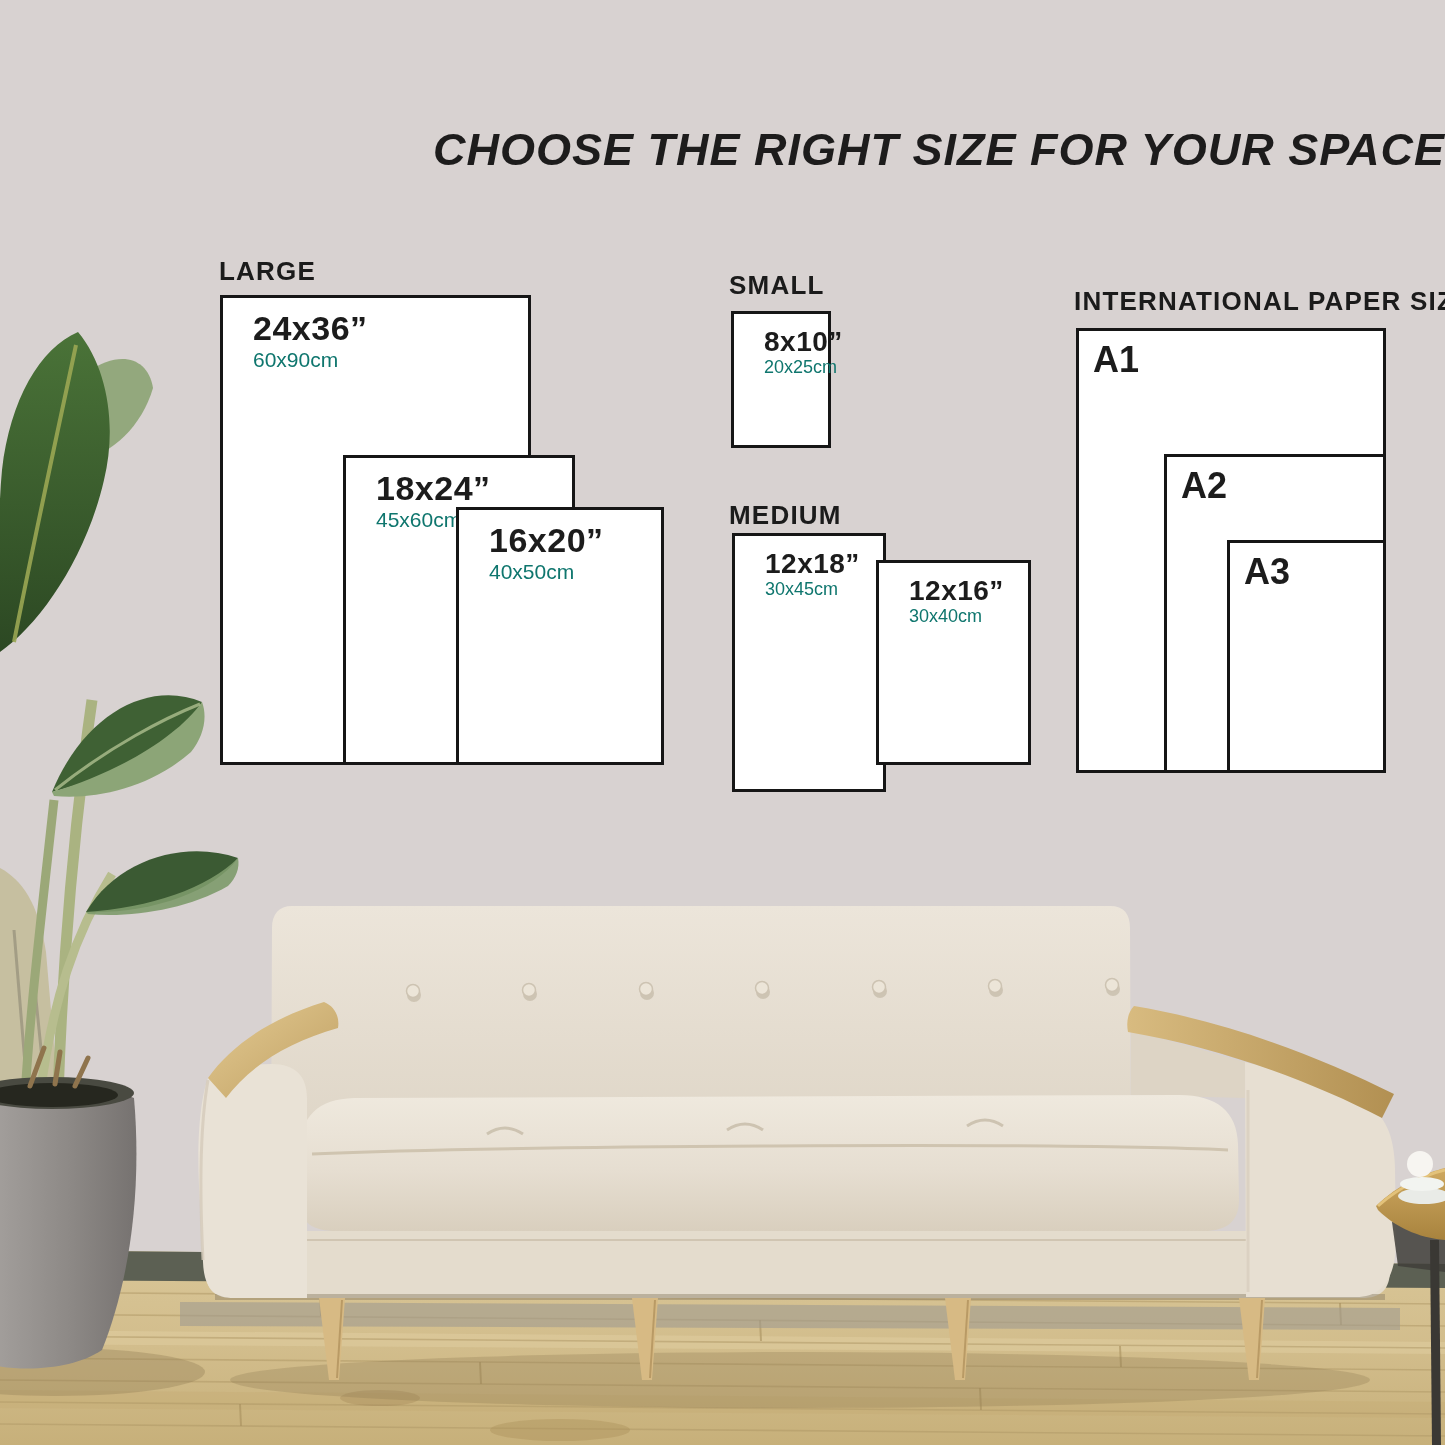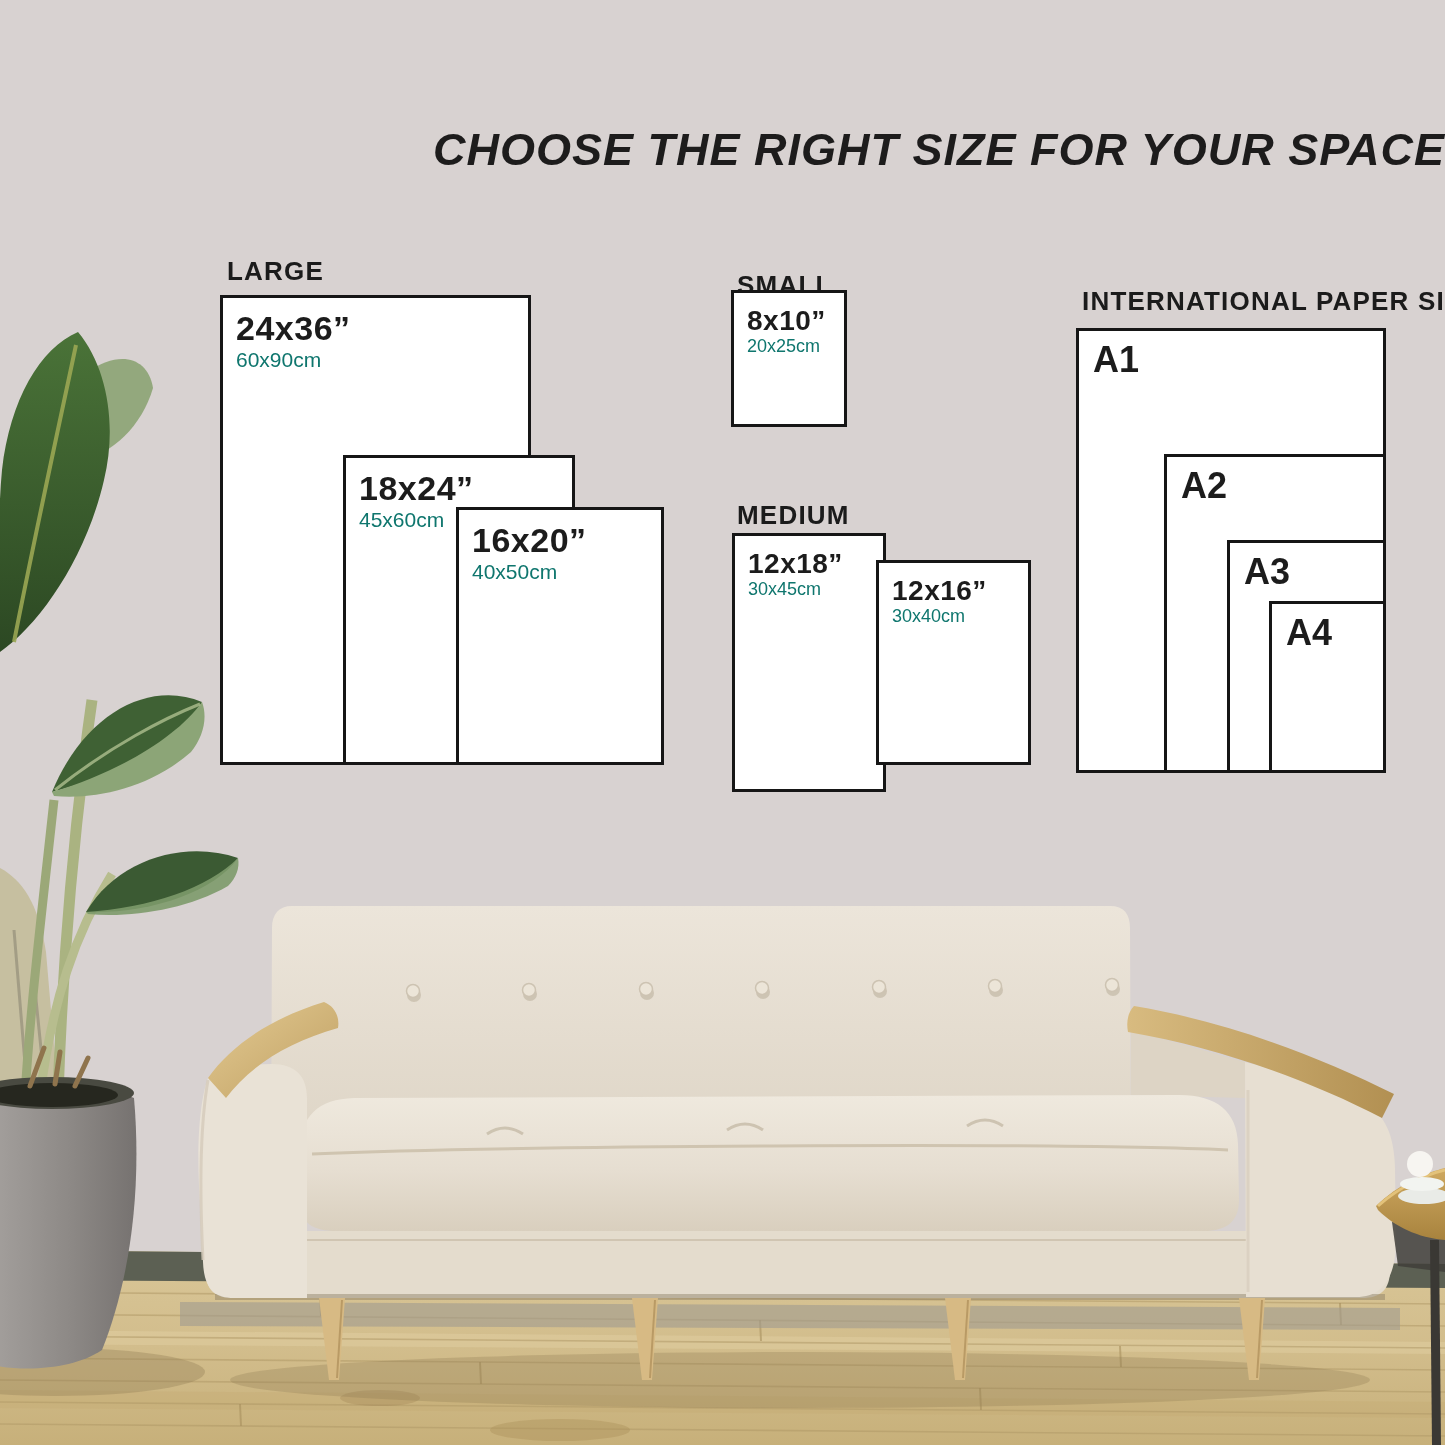--- a/index.html
+++ b/index.html
@@ -25,27 +25,27 @@
   .page-title{
     position:absolute;left:0;top:124px;width:100%;
     text-align:right;
     font-size:45px;font-weight:700;letter-spacing:1px;
     color:var(--text);
     font-style:italic;
   }
   .group-label{
     position:absolute;
     font-size:26px;font-weight:700;letter-spacing:1.2px;
-    color:#1b1b1b;white-space:nowrap;margin-left:8px;
+    color:#1b1b1b;white-space:nowrap;
   }
   .size-box{
     position:absolute;box-sizing:border-box;
     background:var(--paper);
     border:3px solid var(--accent);
-    padding:13px 6px 0 13px;
+    padding:13px 6px 0 30px;
   }
   .size-in{
     font-size:34px;font-weight:700;color:#1c1c1c;line-height:1.05;
     letter-spacing:0.5px;
   }
   .size-cm{
     font-size:21px;font-weight:400;color:#0f766e;line-height:1.25;
   }
   .size-box.small .size-in{font-size:28px;}
   .size-box.small .size-cm{font-size:18px;}
@@ -235,21 +235,21 @@
   <div class="size-box" style="left:343px;top:455px;width:232px;height:310px">
     <div class="size-in">18x24”</div>
     <div class="size-cm">45x60cm</div>
   </div>
   <div class="size-box" style="left:456px;top:507px;width:208px;height:258px">
     <div class="size-in">16x20”</div>
     <div class="size-cm">40x50cm</div>
   </div>
 
   <div class="group-label" style="left:729px;top:270px">SMALL</div>
-  <div class="size-box small" style="left:731px;top:290px;width:116px;height:137px">
+  <div class="size-box small" style="left:731px;top:311px;width:100px;height:137px">
     <div class="size-in">8x10”</div>
     <div class="size-cm">20x25cm</div>
   </div>
 
   <div class="group-label" style="left:729px;top:500px">MEDIUM</div>
   <div class="size-box small" style="left:732px;top:533px;width:154px;height:259px">
     <div class="size-in">12x18”</div>
     <div class="size-cm">30x45cm</div>
   </div>
   <div class="size-box small" style="left:876px;top:560px;width:155px;height:205px">
@@ -260,17 +260,14 @@
   <div class="group-label" style="left:1074px;top:286px">INTERNATIONAL PAPER SIZE</div>
   <div class="size-box abox" style="left:1076px;top:328px;width:310px;height:445px">
     <div class="a-name">A1</div>
   </div>
   <div class="size-box abox" style="left:1164px;top:454px;width:222px;height:319px">
     <div class="a-name">A2</div>
   </div>
   <div class="size-box abox" style="left:1227px;top:540px;width:159px;height:233px">
     <div class="a-name">A3</div>
   </div>
-  <div class="size-box abox" style="left:1269px;top:601px;width:117px;height:172px">
-    <div class="a-name">A4</div>
-  </div>
 
 </div>
 
 </body></html>

